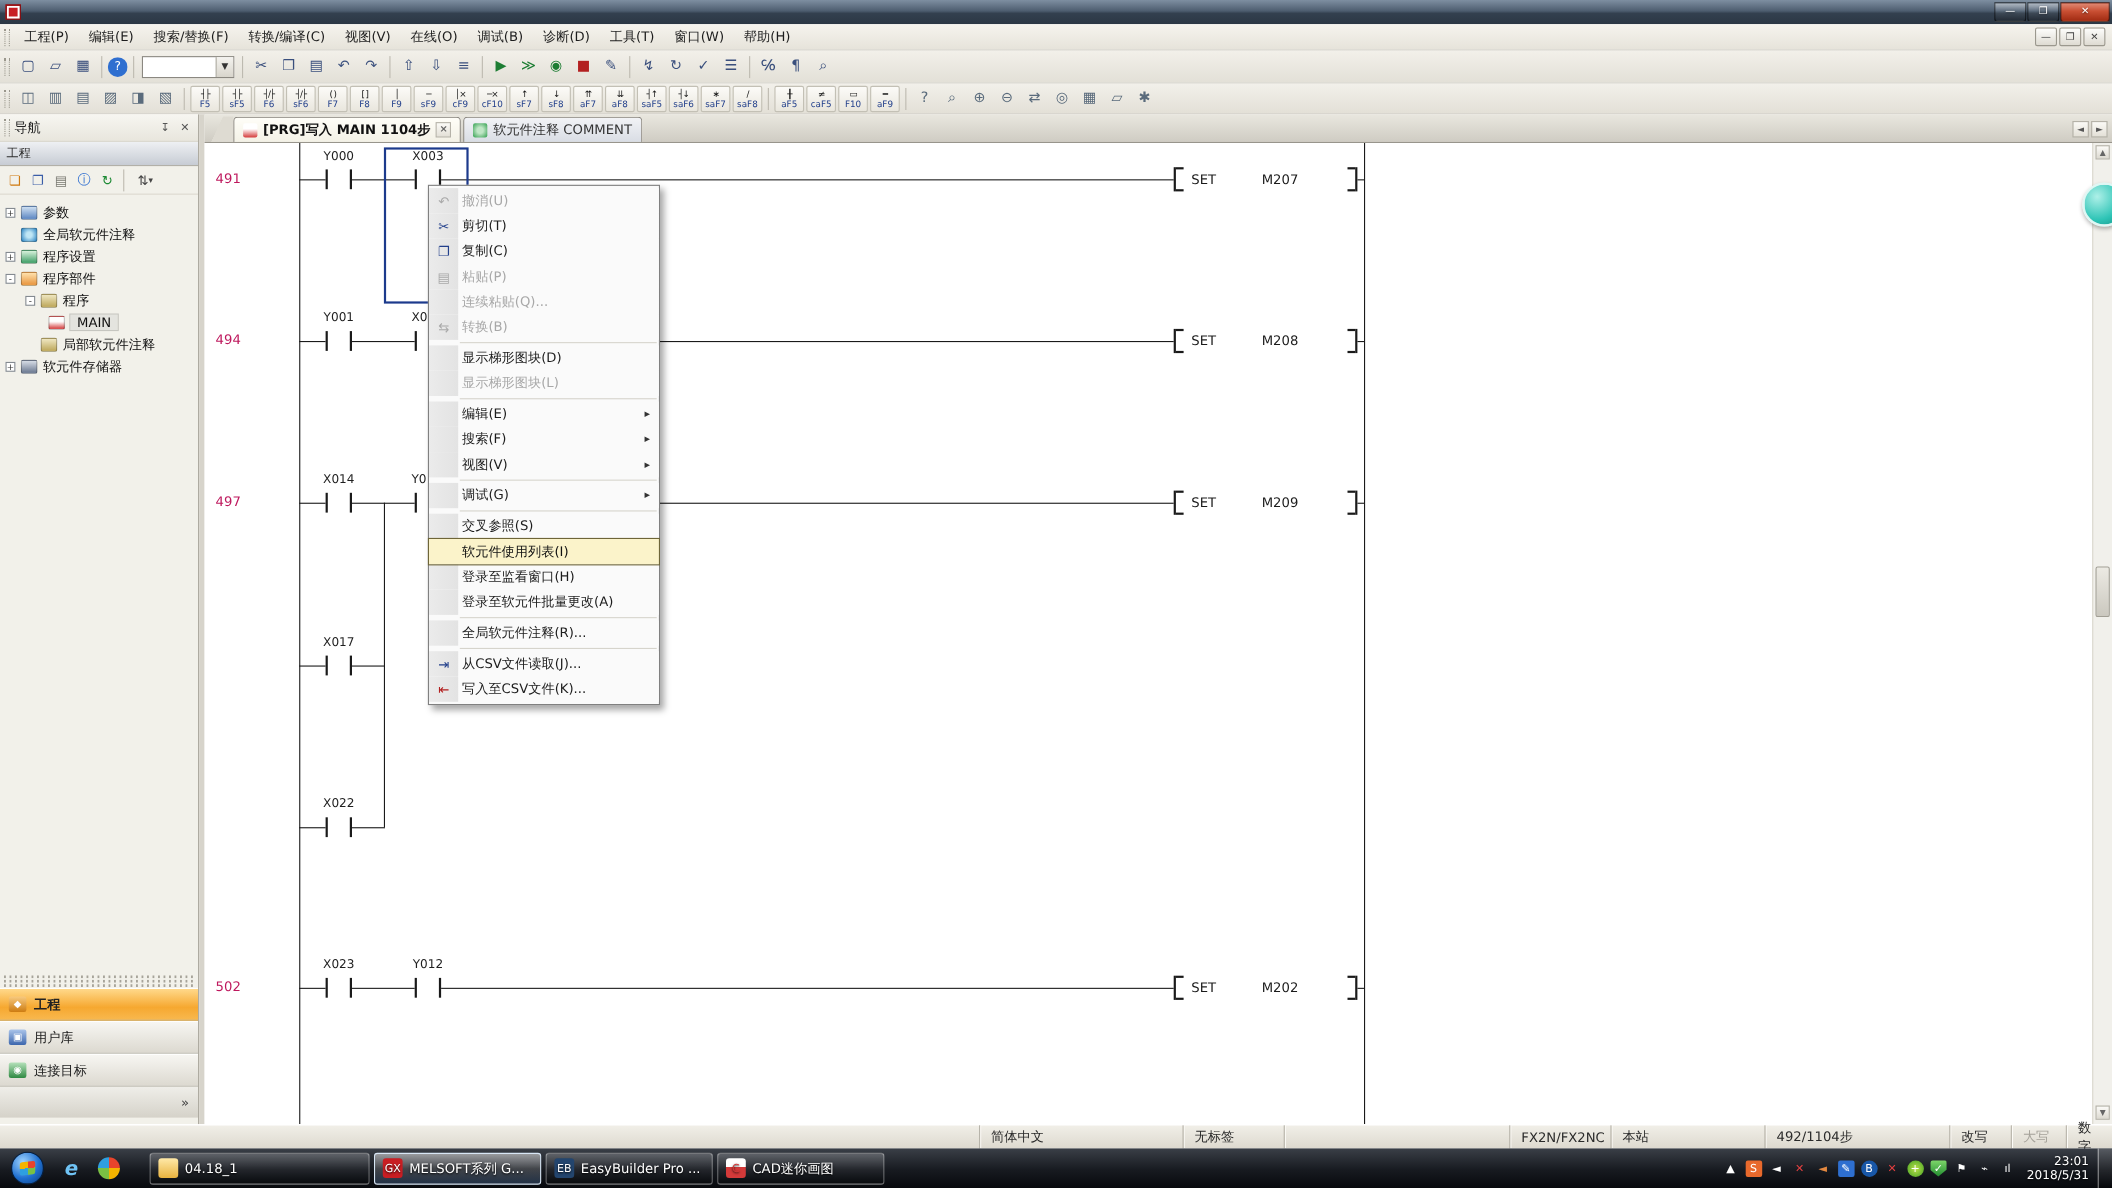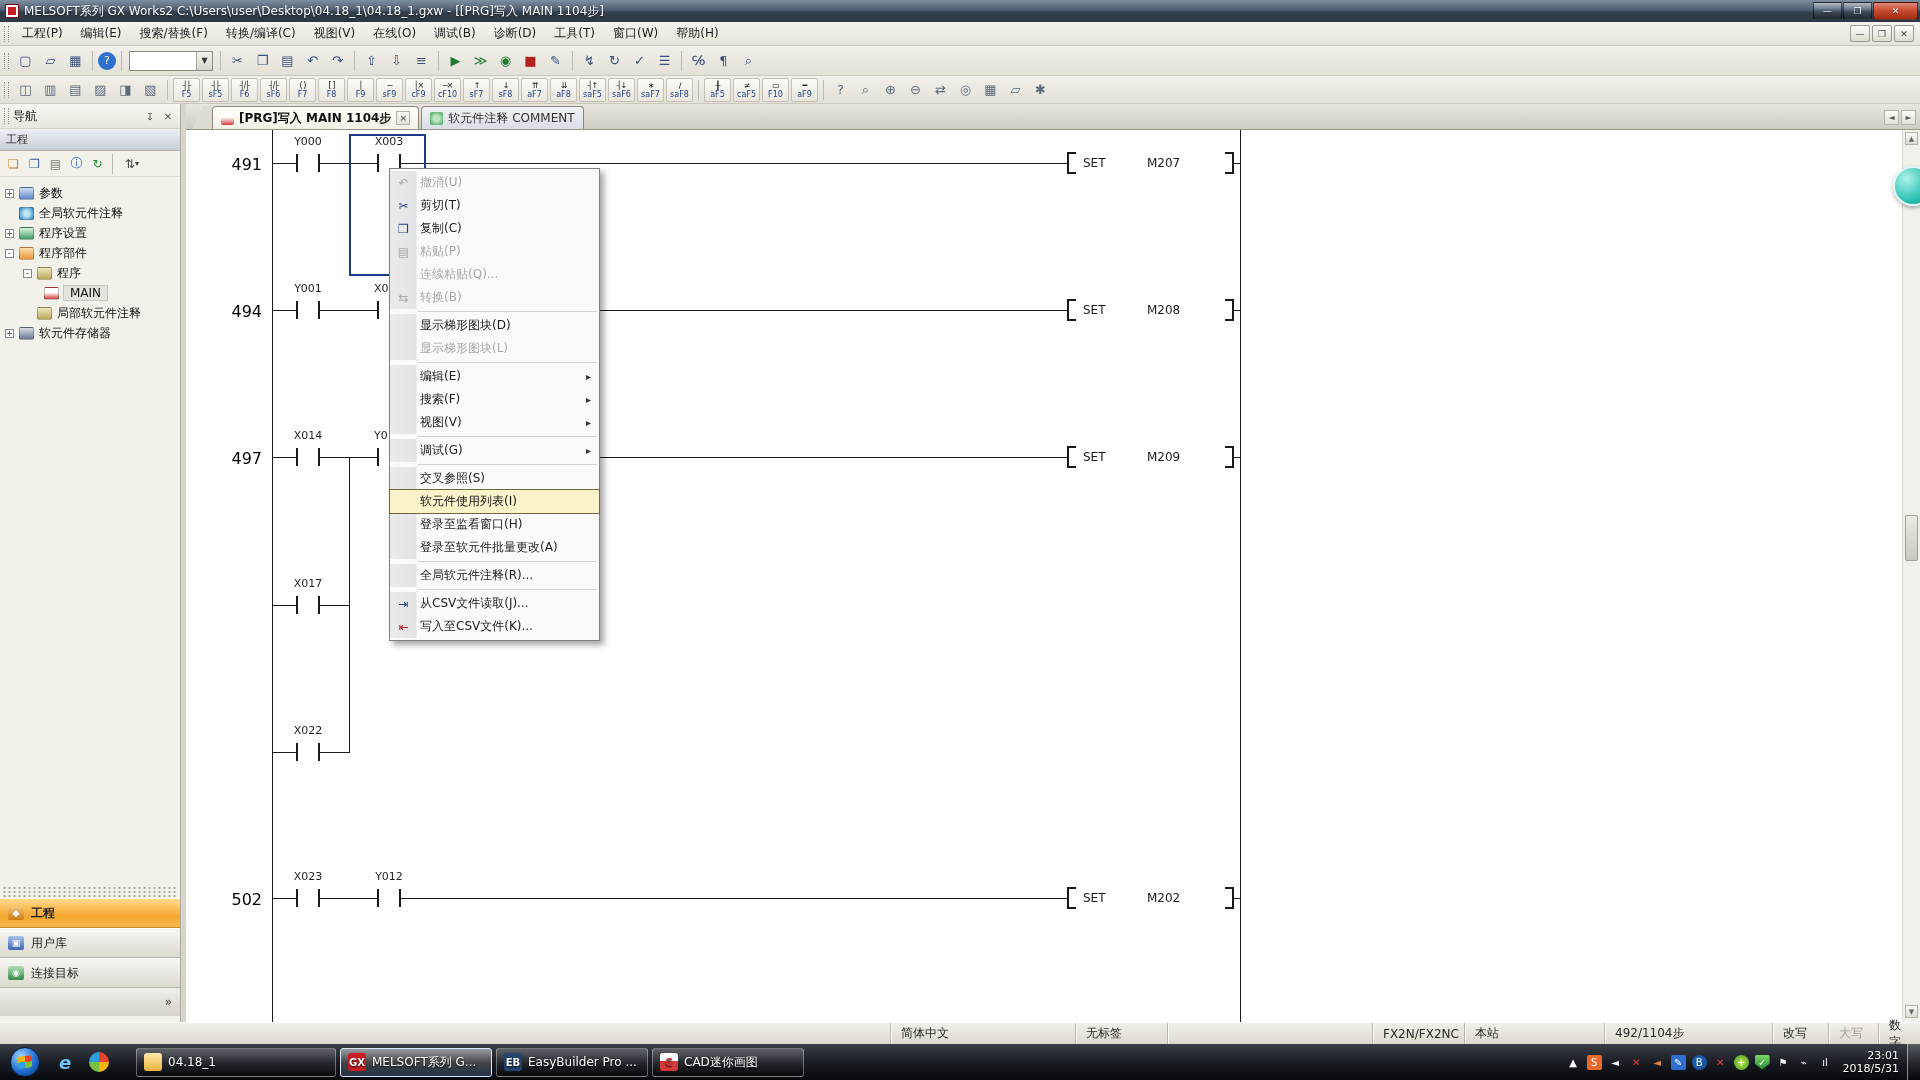--- a/index.html
+++ b/index.html
@@ -64,21 +64,21 @@
   .tabnav span{width:15px;height:15px;font-size:8px;color:#555;border:1px solid #b5b2a8;background:linear-gradient(#fbfaf6,#e3e0d7);display:flex;align-items:center;justify-content:center}
 
   
   #canvas{left:186px;top:130px;width:1716px;height:892px;background:#fff;overflow:hidden}
   .rail{position:absolute;width:1px;background:#1a1a1a}
   .wire{position:absolute;height:1px;background:#1a1a1a}
   .vline{position:absolute;width:1px;background:#1a1a1a}
   .contact{position:absolute;width:24px;height:18px;background:#fff;border-left:2px solid #1a1a1a;border-right:2px solid #1a1a1a}
   .dlabel{position:absolute;width:60px;text-align:center;font-size:11px;color:#1f1f1f}
   .dlabel.partial{width:40px;text-align:left}
-  .stepnum{position:absolute;left:10px;width:66px;text-align:right;font-size:16px;color:#000000}
+  .stepnum{position:absolute;left:10px;width:66px;text-align:left;font-size:12px;color:#be185d}
   .coil{position:absolute;width:167px;height:22px;background:#fff;border-left:2px solid #1a1a1a;border-right:2px solid #1a1a1a;font-size:12px;color:#1a1a1a}
   .coil::before,.coil::after{content:"";position:absolute;width:7px;height:2px;background:#1a1a1a}
   .coil::before{left:0;top:0;box-shadow:0 20px 0 #1a1a1a}
   .coil::after{right:0;top:0;box-shadow:0 20px 0 #1a1a1a}
   .coil .op{position:absolute;left:14px;top:4px}
   .coil .dev{position:absolute;left:78px;top:4px}
   #selrect{position:absolute;border:2px solid #1c3a8c;background:transparent}
   #vscroll{left:1902px;top:130px;width:18px;height:892px;background:#f1f0eb;border-left:1px solid #d9d6cd}
   .varr{position:absolute;left:2px;width:13px;height:13px;font-size:7px;color:#666;display:flex;align-items:center;justify-content:center;background:linear-gradient(#fcfbf8,#dcd9d0);border:1px solid #b5b2a8}
   #vthumb{position:absolute;left:2px;top:385px;width:13px;height:46px;background:linear-gradient(#eceae3,#cbc8bf);border:1px solid #a19e94;border-radius:2px}
@@ -101,32 +101,31 @@
   .scell{height:100%;display:flex;align-items:center;padding:0 10px;border-left:1px solid #b7b4aa;box-shadow:inset 1px 0 0 #fcfbf7}
   .scell.dim{color:#a5a29a}
 
   
   #taskbar{left:0;top:1044px;width:1920px;height:36px;background:linear-gradient(#3a3f47,#171a20 55%,#07090d);display:flex;align-items:center;color:#fff}
   #orb{width:30px;height:30px;margin:0 8px 0 10px;border-radius:50%;background:radial-gradient(circle at 35% 30%,#9fd4ff,#1f6fd0 55%,#0a3a7a);border:1px solid #061f3f;display:flex;align-items:center;justify-content:center}
   #orb .flag{width:14px;height:12px;background:conic-gradient(#e8442c 0 25%,#7ac143 0 50%,#2e9fe0 0 75%,#f5b400 0);border-radius:2px;transform:skewY(-6deg)}
   .qicon{width:26px;height:26px;margin:0 4px;display:flex;align-items:center;justify-content:center;font-size:18px}
   .tkb{height:29px;margin:0 2px;width:152px;border:1px solid rgba(255,255,255,.35);border-radius:3px;background:linear-gradient(rgba(255,255,255,.22),rgba(255,255,255,.06) 50%,rgba(0,0,0,.2));display:flex;align-items:center;gap:6px;padding:12px 7px;font-size:12px;white-space:nowrap;overflow:hidden;text-shadow:0 1px 2px #000}
   .tkb.active{background:linear-gradient(rgba(255,255,255,.5),rgba(255,255,255,.18) 50%,rgba(80,120,170,.35));border-color:#d8e6f5}
-  .tkb .bico{width:18px;height:18px;border-radius:3px;flex:none;display:flex;align-items:center;justify-content:center;font-size:10px;font-weight:bold;color:#fff}
+  .tkb .bico{width:18px;height:18px;border-radius:3px;flex:none;display:flex;align-items:center;justify-content:center;font-size:10px;font-weight:normal;color:#fff}
   #tray{margin-left:auto;display:flex;align-items:center;gap:6px}
   .tico2{width:15px;height:15px;display:flex;align-items:center;justify-content:center;font-size:10px;border-radius:2px;color:#fff}
   #clock{text-align:right;font-size:11px;line-height:13px;margin:0 8px 0 10px;text-shadow:0 1px 2px #000}
   #showdesk{width:13px;height:36px;border-left:1px solid rgba(255,255,255,.5);background:linear-gradient(rgba(255,255,255,.15),rgba(0,0,0,.2))}
 </style>
 </head>
 <body>
 
 <div class="abs" id="titlebar">
   <div id="app-icon"></div>
-  <span>MELSOFT系列 GX Works2 C:\Users\user\Desktop\04.18_1\04.18_1.gxw - [[PRG]写入 MAIN 1104步]</span>
   <div class="wctl">
     <div class="wbtn">—</div>
     <div class="wbtn">❐</div>
     <div class="wbtn close">✕</div>
   </div>
 </div>
 
 <div class="abs" id="menubar">
   <div class="grip"></div>
   <div class="menu-item">工程(P)</div>

